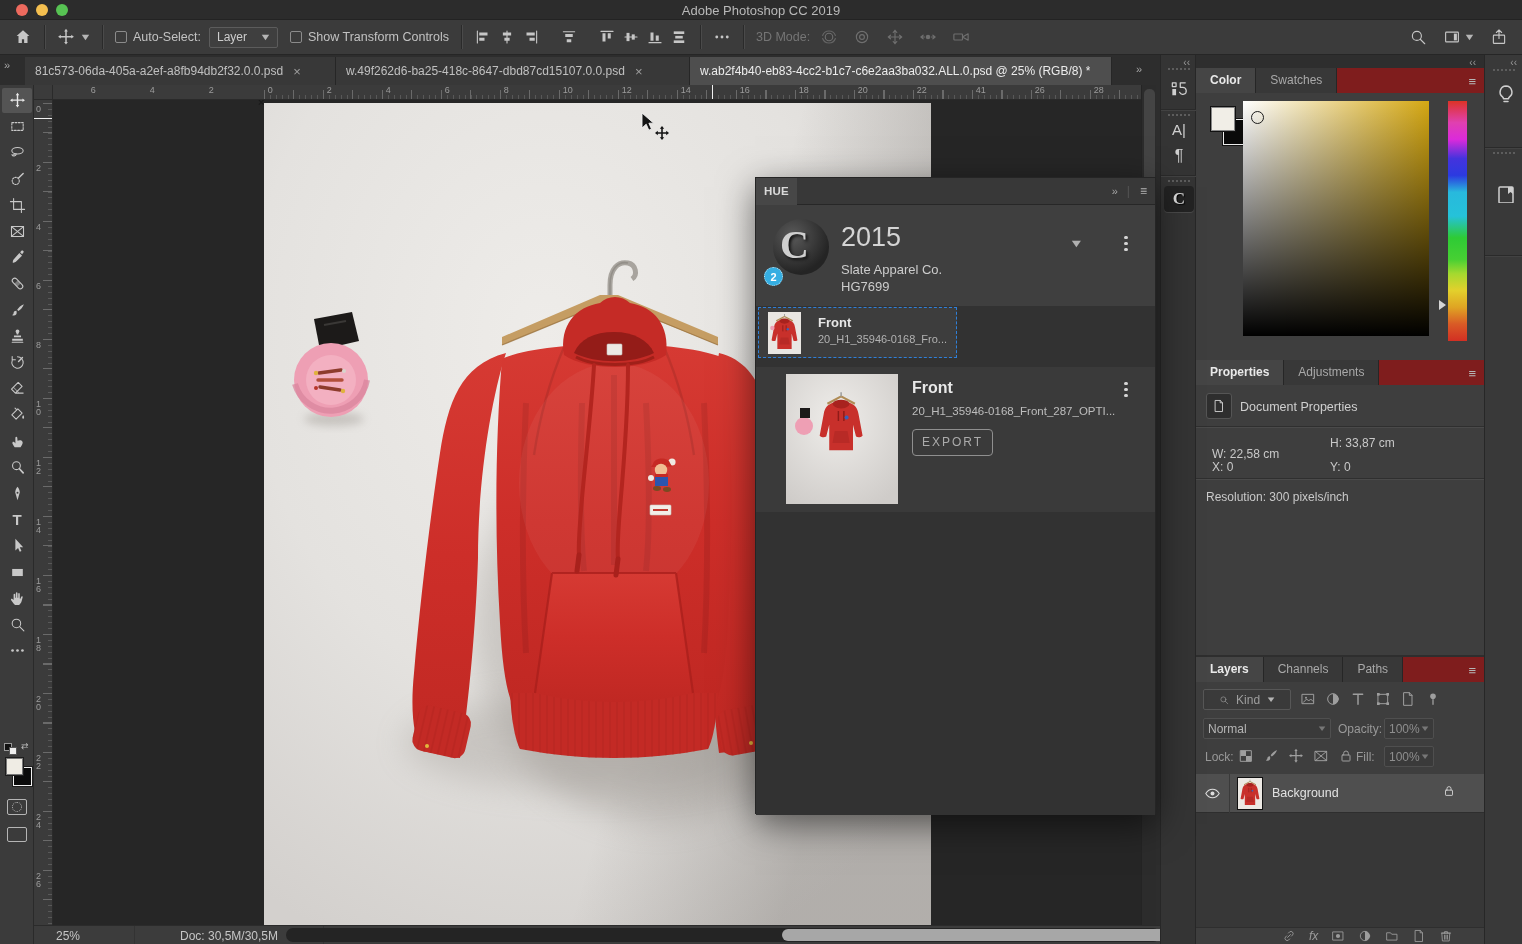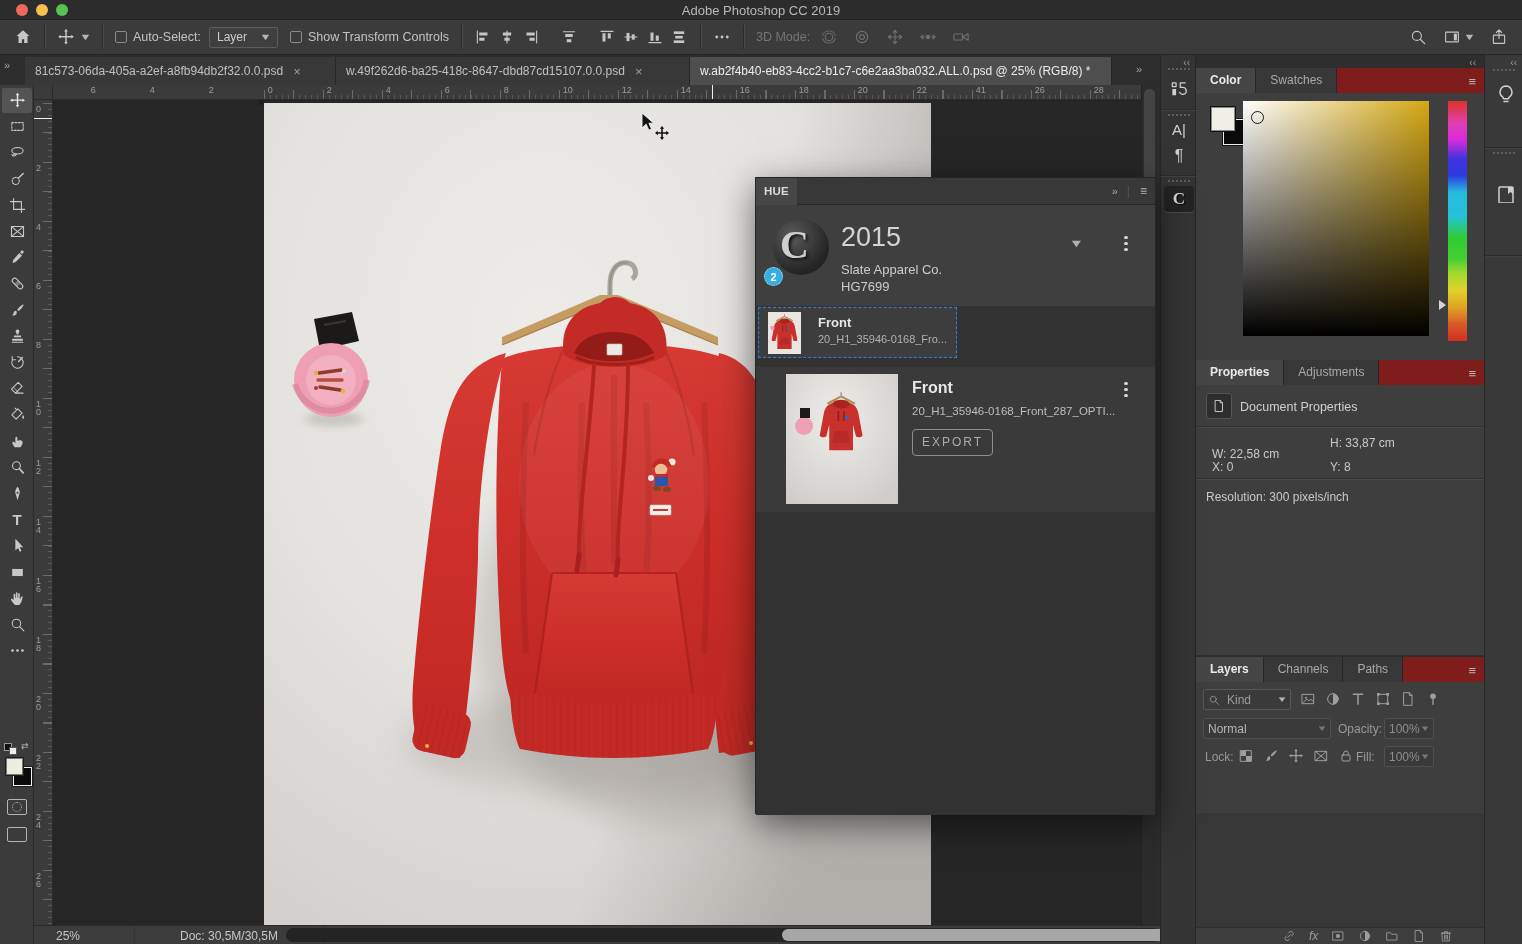--- a/index.html
+++ b/index.html
@@ -181,21 +181,21 @@
                 border:1px solid #555; border-radius:3px; color:#dadada; text-align:center; padding-top:4px; }
   #pp-title { position:absolute; left:44px; top:40px; color:#cfcfcf; font-size:12.5px; }
   .pdivider { position:absolute; left:0px; width:288px; height:1px; background:#2f2f2f; box-shadow:0 1px 0 #4a4a4a; }
   .pfield { position:absolute; color:#c9c9c9; font-size:12px; }
   #pp-res { position:absolute; left:10px; top:130px; color:#c9c9c9; font-size:12px; }
 
   
   #panel-layers { top:602px; height:287px; }
   .lrow { position:absolute; left:0; width:288px; }
   .kindbox { position:absolute; left:7px; top:0; width:88px; height:21px; border:1px solid #575757;
-             border-radius:2px; background:#3a3a3a; color:#9e9e9e; display:flex; align-items:center; gap:7px; padding:0 4px; }
+             border-radius:2px; background:#3a3a3a; color:#9e9e9e; display:flex; align-items:center; gap:7px; padding:0 15px; }
   .kicons { position:absolute; top:2px; display:flex; gap:9px; color:#9e9e9e; }
   .kicons .ic { width:16px; height:16px; }
   .valbox { position:absolute; height:21px; border:1px solid #4f4f4f; border-radius:2px; color:#8e8e8e;
             display:flex; align-items:center; justify-content:space-between; padding:0 4px; background:#3a3a3a; }
   .dimlabel { color:#989898; font-size:12px; }
   #layer-row { top:117px; height:39px; background:#4f4f4f; border-bottom:1px solid #2e2e2e; }
   #layer-row .eyegutter { position:absolute; left:0; top:0; width:34px; height:39px; border-right:1px solid #3a3a3a; }
   #layer-row .lthumb { position:absolute; left:42px; top:4px; width:24px; height:31px; background:#ece9e4;
                         outline:1px solid #111; }
   #layer-row .lname { position:absolute; left:76px; top:12px; color:#e2e2e2; font-size:12.5px; }
@@ -988,21 +988,21 @@
       <svg class="ic" style="width:14px;height:14px">
           <use href="#sym-page"></use>
         </svg>
     </div>
     <div id="pp-title">Document Properties</div>
     <div class="pdivider" style="top:66px"></div>
     <div id="pp-fields">
         <div class="pfield" style="left: 16px; top: 76px; margin-top: 11px;">W: 22,58 cm</div>
         <div class="pfield" style="left: 134px; top: 76px;">H: 33,87 cm</div>
         <div class="pfield" style="left: 16px; top: 100px;">X: 0</div>
-        <div class="pfield" style="left: 134px; top: 100px;">Y: 8</div>
+        <div class="pfield" style="left: 134px; top: 100px;">Y: 0</div>
       </div>
     <div class="pdivider" style="top:118px"></div>
     <div id="pp-res">Resolution: 300 pixels/inch</div>
   </div>
 
   <div class="panel" id="panel-layers">
     <div class="ptabs">
       <div class="ptab active">Layers</div>
       <div class="ptab">Channels</div>
       <div class="ptab">Paths</div>
@@ -1065,20 +1065,35 @@
           </svg>
           <svg class="ic " viewBox="0 0 24 24">
             <use href="#sym-lock"></use>
           </svg>
         </div>
       <span class="dimlabel abs" style="left:160px;top:3px">Fill:</span>
       <div class="valbox" style="left:188px;top:-1px;width:50px">
         <span>100%</span>
         <span class="caret" style="font-size:8px;color:#777">▼</span>
       </div>
+    </div>
+    <div class="lrow" id="layer-row">
+      <div class="eyegutter">
+        <svg class="ic" style="width:17px;height:17px;position:absolute;left:8px;top:11px;color:#dcdcdc">
+            <use href="#sym-eye"></use>
+          </svg>
+      </div>
+      <svg class="lthumb" viewBox="0 0 60 74">
+          <rect width="60" height="74" fill="#ece9e4"></rect>
+          <use href="#sym-minihoodie"></use>
+        </svg>
+      <span class="lname">Background</span>
+      <svg class="ic llock" style="width:14px;height:14px">
+          <use href="#sym-lock"></use>
+        </svg>
     </div>
     <div class="lrow" id="layers-empty"></div>
     <div class="lrow" id="layers-footer">
         <svg class="ic " viewBox="0 0 24 24">
           <use href="#sym-link"></use>
         </svg>
         <span style="font-style: italic; font-size: 12px; color: rgb(156, 156, 156);">fx</span>
         <svg class="ic " viewBox="0 0 24 24">
           <use href="#sym-layer-mask"></use>
         </svg>

